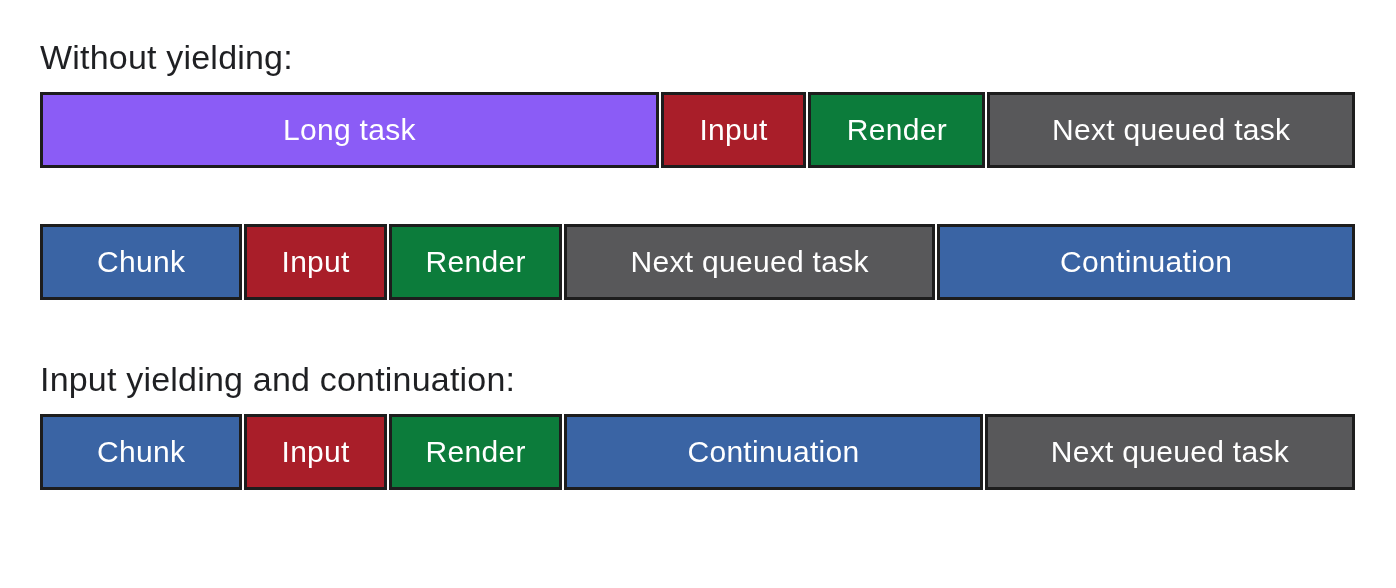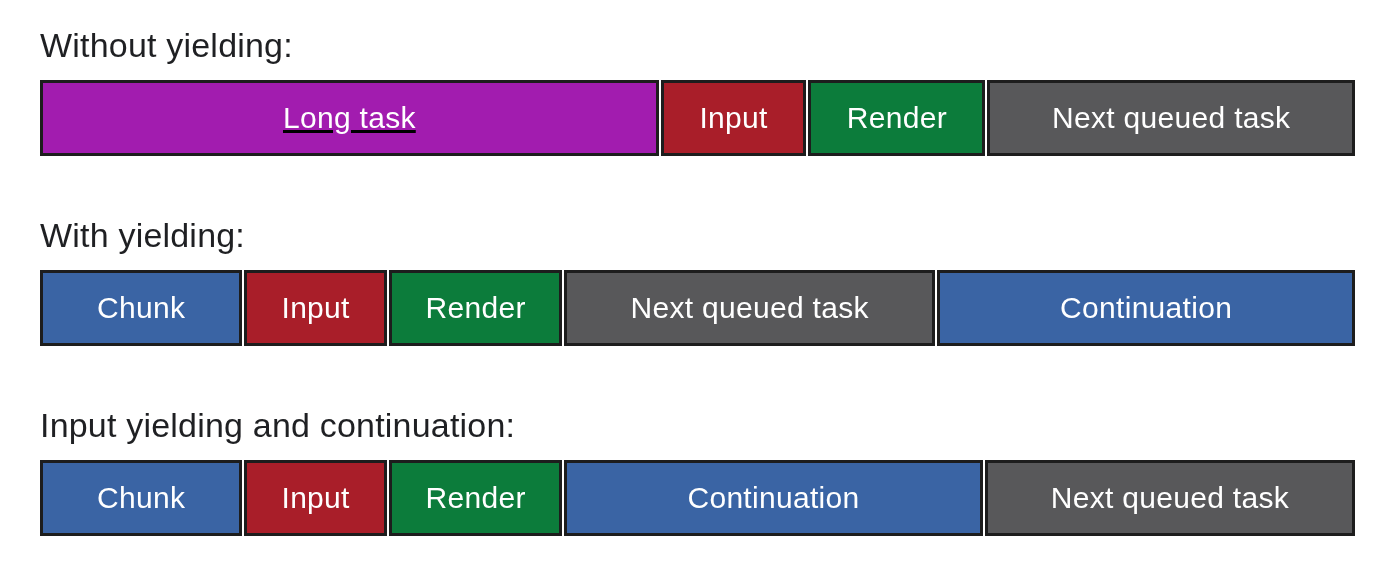--- a/index.html
+++ b/index.html
@@ -7,21 +7,21 @@
     padding: 0;
     background: #ffffff;
     font-family: "Liberation Sans", "DejaVu Sans", sans-serif;
   }
   .canvas {
     position: relative;
     width: 1396px;
     height: 588px;
     background: #ffffff;
     box-sizing: border-box;
-    padding: 22px 41px 0 40px;
+    padding: 34px 41px 0 40px;
     overflow: hidden;
   }
   .timeline-row {
     margin-bottom: 56px;
   }
   .row-title {
     font-size: 34px;
     line-height: 46px;
     font-weight: 400;
     color: #1f2023;
@@ -56,37 +56,36 @@
   }
 </style>
 </head>
 <body>
 
 <div class="canvas">
 
   <div class="timeline-row">
     <div class="row-title">Without yielding:</div>
     <div class="bar">
-      <div class="seg" style="flex-grow: 627; background: #a21caf; border-color: rgb(29, 29, 29); text-decoration: underline;">
+      <div class="seg" style="flex-grow: 627; background: #8b5cf6; border-color: rgb(29, 29, 29);">
         <span class="seg-label">Long task</span>
       </div>
       <div class="seg" style="flex-grow: 143; background: rgb(169, 30, 41); border-color: rgb(29, 29, 29);">
         <span class="seg-label">Input</span>
       </div>
       <div class="seg" style="flex-grow: 175; background: rgb(12, 124, 59); border-color: rgb(29, 29, 29);">
         <span class="seg-label">Render</span>
       </div>
       <div class="seg" style="flex-grow: 370; background: rgb(88, 88, 90); border-color: rgb(29, 29, 29);">
         <span class="seg-label">Next queued task</span>
       </div>
     </div>
   </div>
 
   <div class="timeline-row">
-    <div class="row-title">With yielding:</div>
     <div class="bar">
       <div class="seg" style="flex-grow: 202; background: rgb(58, 100, 164); border-color: rgb(29, 29, 29);">
         <span class="seg-label">Chunk</span>
       </div>
       <div class="seg" style="flex-grow: 141; background: rgb(169, 30, 41); border-color: rgb(29, 29, 29);">
         <span class="seg-label">Input</span>
       </div>
       <div class="seg" style="flex-grow: 172; background: rgb(12, 124, 59); border-color: rgb(29, 29, 29);">
         <span class="seg-label">Render</span>
       </div>

